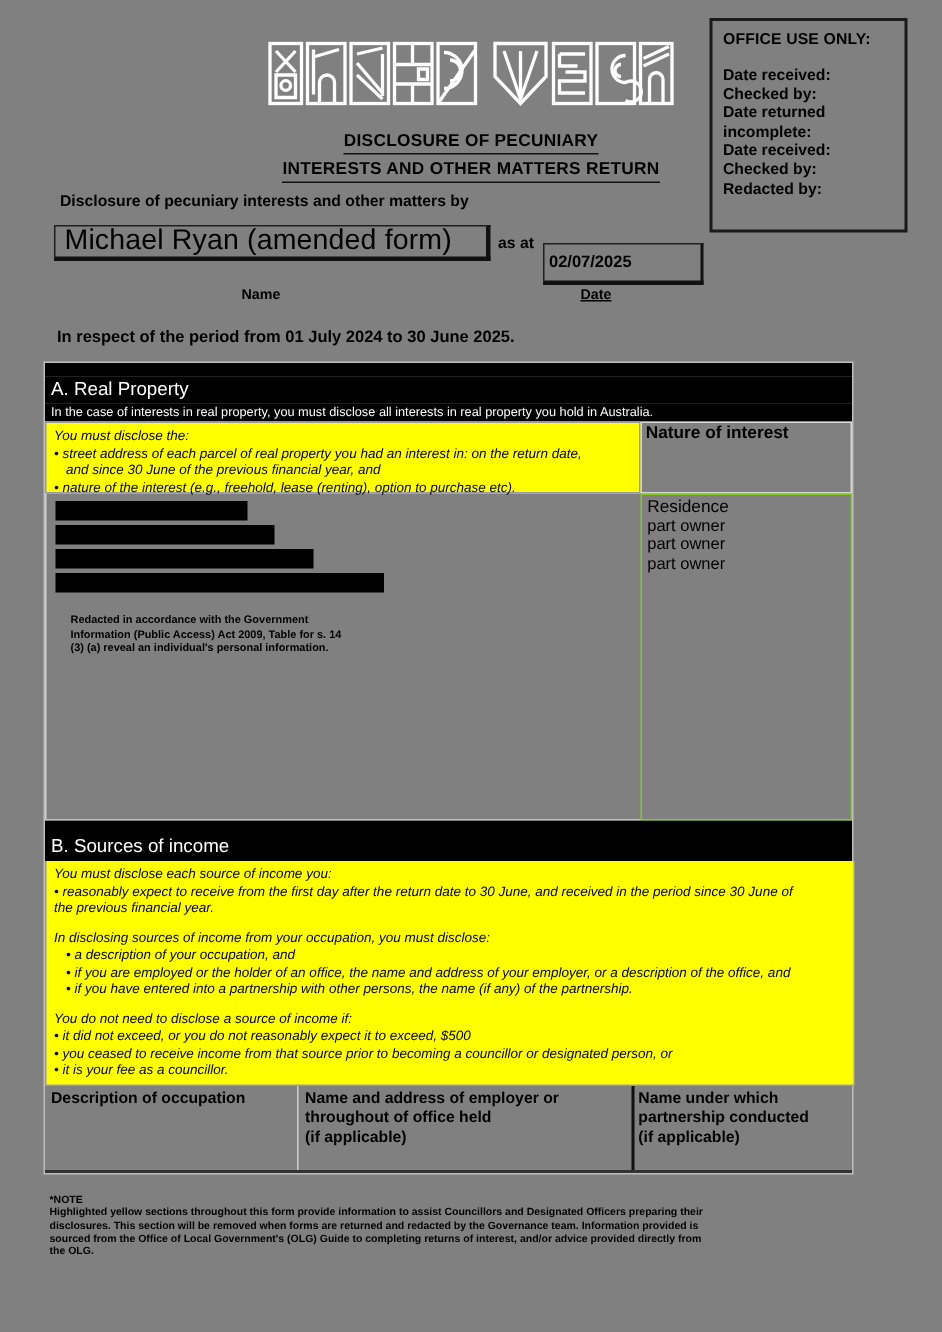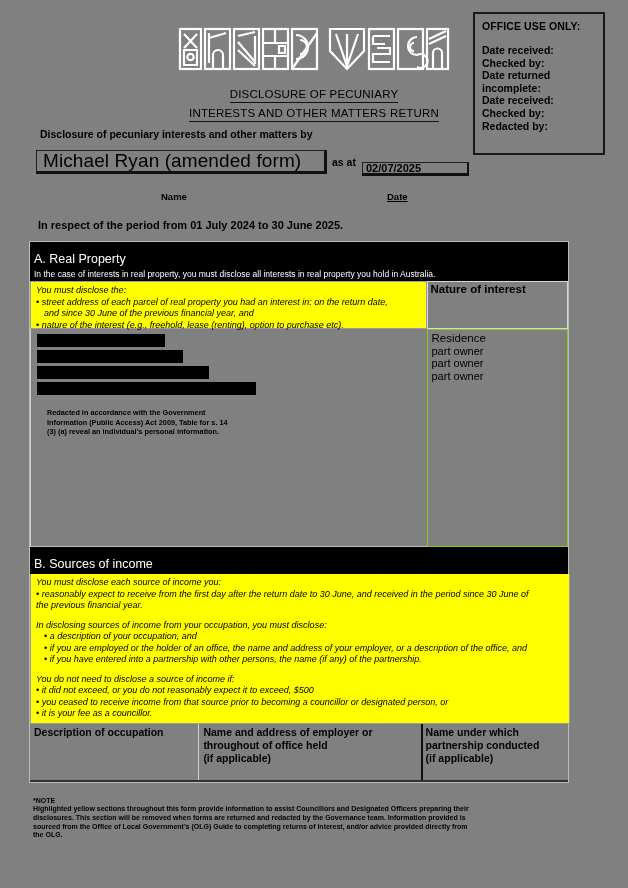--- a/index.html
+++ b/index.html
@@ -33,21 +33,21 @@
     display: flex; justify-content: center;
   }
   .logo-svg { display:block; }
 
   .doc-title {
     position: absolute;
     left: 0; top: 84px; width: 628px;
     text-align: center;
   }
   .doc-title .l1, .doc-title .l2 {
-    font-size: 11.5px; font-weight: normal; letter-spacing:.2px;
+    font-size: 11.5px; font-weight: bold; letter-spacing:.2px;
     display: inline-block;
     border-bottom: 1.5px solid #111;
     padding-bottom: 1px;
     line-height: 13px;
   }
   .doc-title .l2 { margin-top: 2px; }
 
   .disc-line {
     position: absolute; left: 40px; top: 128px;
     font-size: 10.5px; font-weight:600;
@@ -60,21 +60,21 @@
     border-bottom: 3px solid #111;
     border-right: 3px solid #111;
     display: flex; align-items: center;
     padding-left: 6px;
   }
   .name-value { font-size: 19px; letter-spacing:.1px; }
 
   .as-at { position:absolute; left:332px; top:156px; font-size:10.5px; font-weight:600; }
   .date-box {
     position:absolute; left:362px; top:162px;
-    width:107px; height:14px;
+    width:107px; height:28px;
     border:1.5px solid #1f1f1f;
     border-bottom:3px solid #111;
     border-right:2px solid #111;
     display:flex; align-items:center; padding-left:3px;
   }
   .date-value { font-size:11px; font-weight:600; }
 
   .cap-name { position:absolute; left:161px; top:191px; font-size:9.5px; font-weight:600;}
   .cap-date { position:absolute; left:387px; top:191px; font-size:9.5px; font-weight:600;text-decoration:underline;}
 

